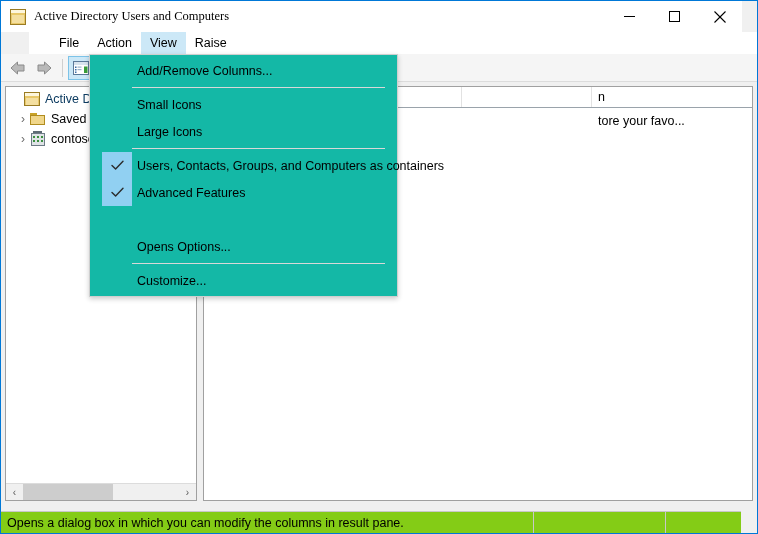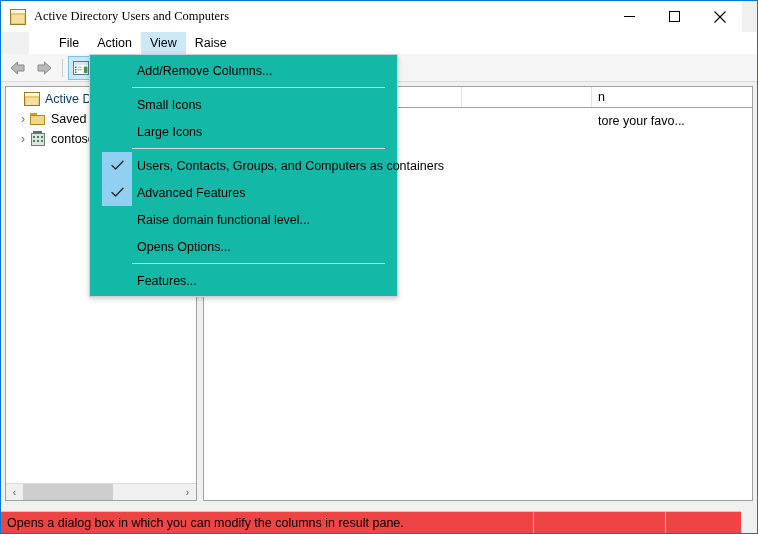--- a/index.html
+++ b/index.html
@@ -173,21 +173,21 @@
     padding-left: 6px; font-size: 12.5px; color: #000;
     white-space: nowrap; overflow: hidden;
   }
   .res-cell.c1 { width: 258px; display: flex; align-items: center; }
   .res-cell.c2 { width: 130px; }
   .res-cell.c3 { flex: 1; }
 
   
   .statusbar {
     position: absolute; left: 0; bottom: 0; right: 16px; height: 22px;
-    background: #ef4444;
+    background: #84cc16;
     border-top: 1px solid #c8c8c8;
     display: flex; align-items: stretch;
   }
   .status-main {
     width: 533px;
     display: flex; align-items: center;
     padding-left: 6px;
     font-size: 12.5px; color: #000;
     border-right: 1px solid #c8c8c8;
     white-space: nowrap; overflow: hidden;
@@ -389,32 +389,31 @@
     <div class="dd-item">
       <span class="dd-mark on">
         <svg width="13" height="11" viewBox="0 0 13 11">
           <path d="M1 5.5 L4.6 9 L12 1.3" fill="none" stroke="#2b2b2b" stroke-width="1.4" stroke-linecap="round" stroke-linejoin="round"></path>
         </svg>
       </span>
       <span class="dd-label">Advanced Features</span>
     </div>
     <div class="dd-item">
       <span class="dd-mark"></span>
-      <span class="dd-label">Raise domain functional level...</span>
     </div>
     <div class="dd-item">
       <span class="dd-mark"></span>
       <span class="dd-label">Opens Options...</span>
     </div>
 
     <div class="dd-sep"></div>
 
     <div class="dd-item">
       <span class="dd-mark"></span>
-      <span class="dd-label">Features...</span>
+      <span class="dd-label">Customize...</span>
     </div>
 
   </div>
 
   <div class="statusbar">
     <div class="status-main">Opens a dialog box in which you can modify the columns in result pane.</div>
     <div class="status-sec"></div>
     <div class="status-last"></div>
   </div>
 

